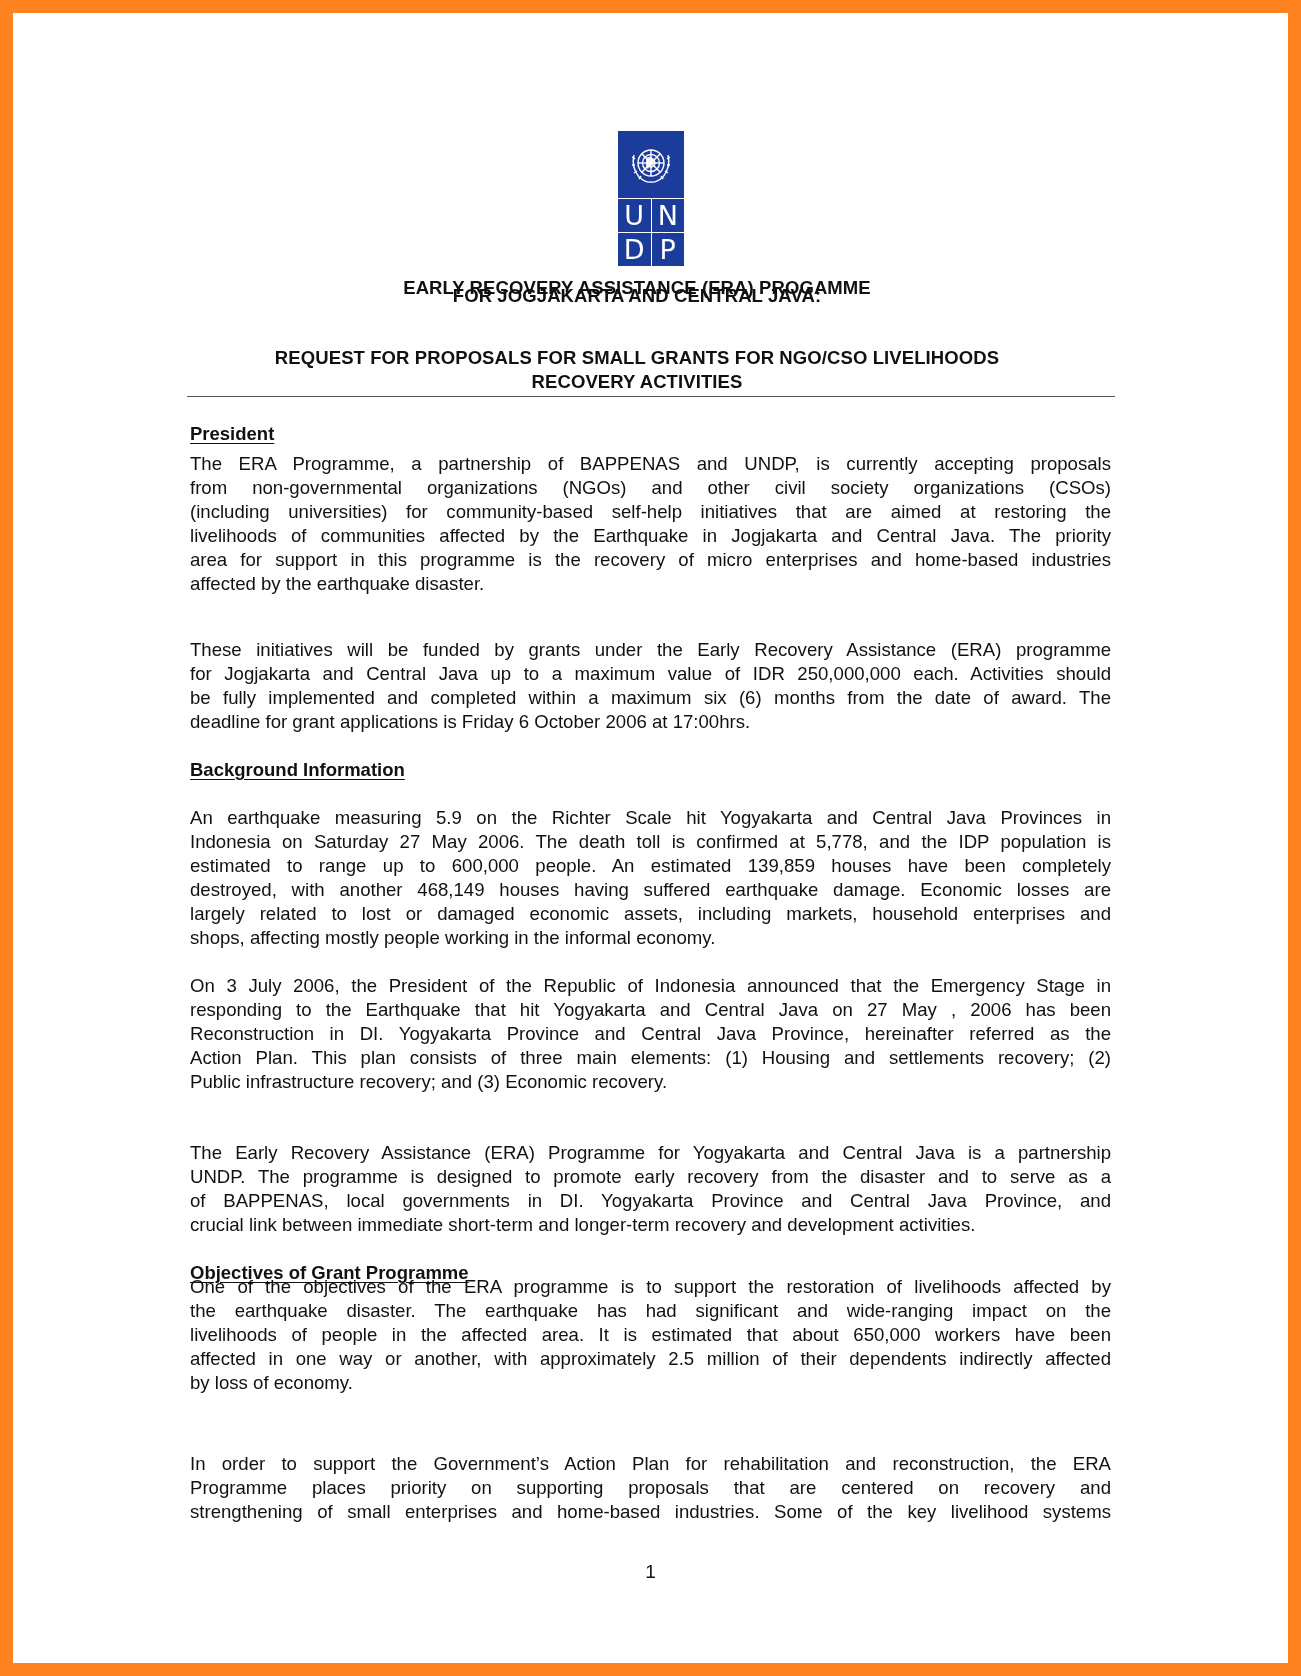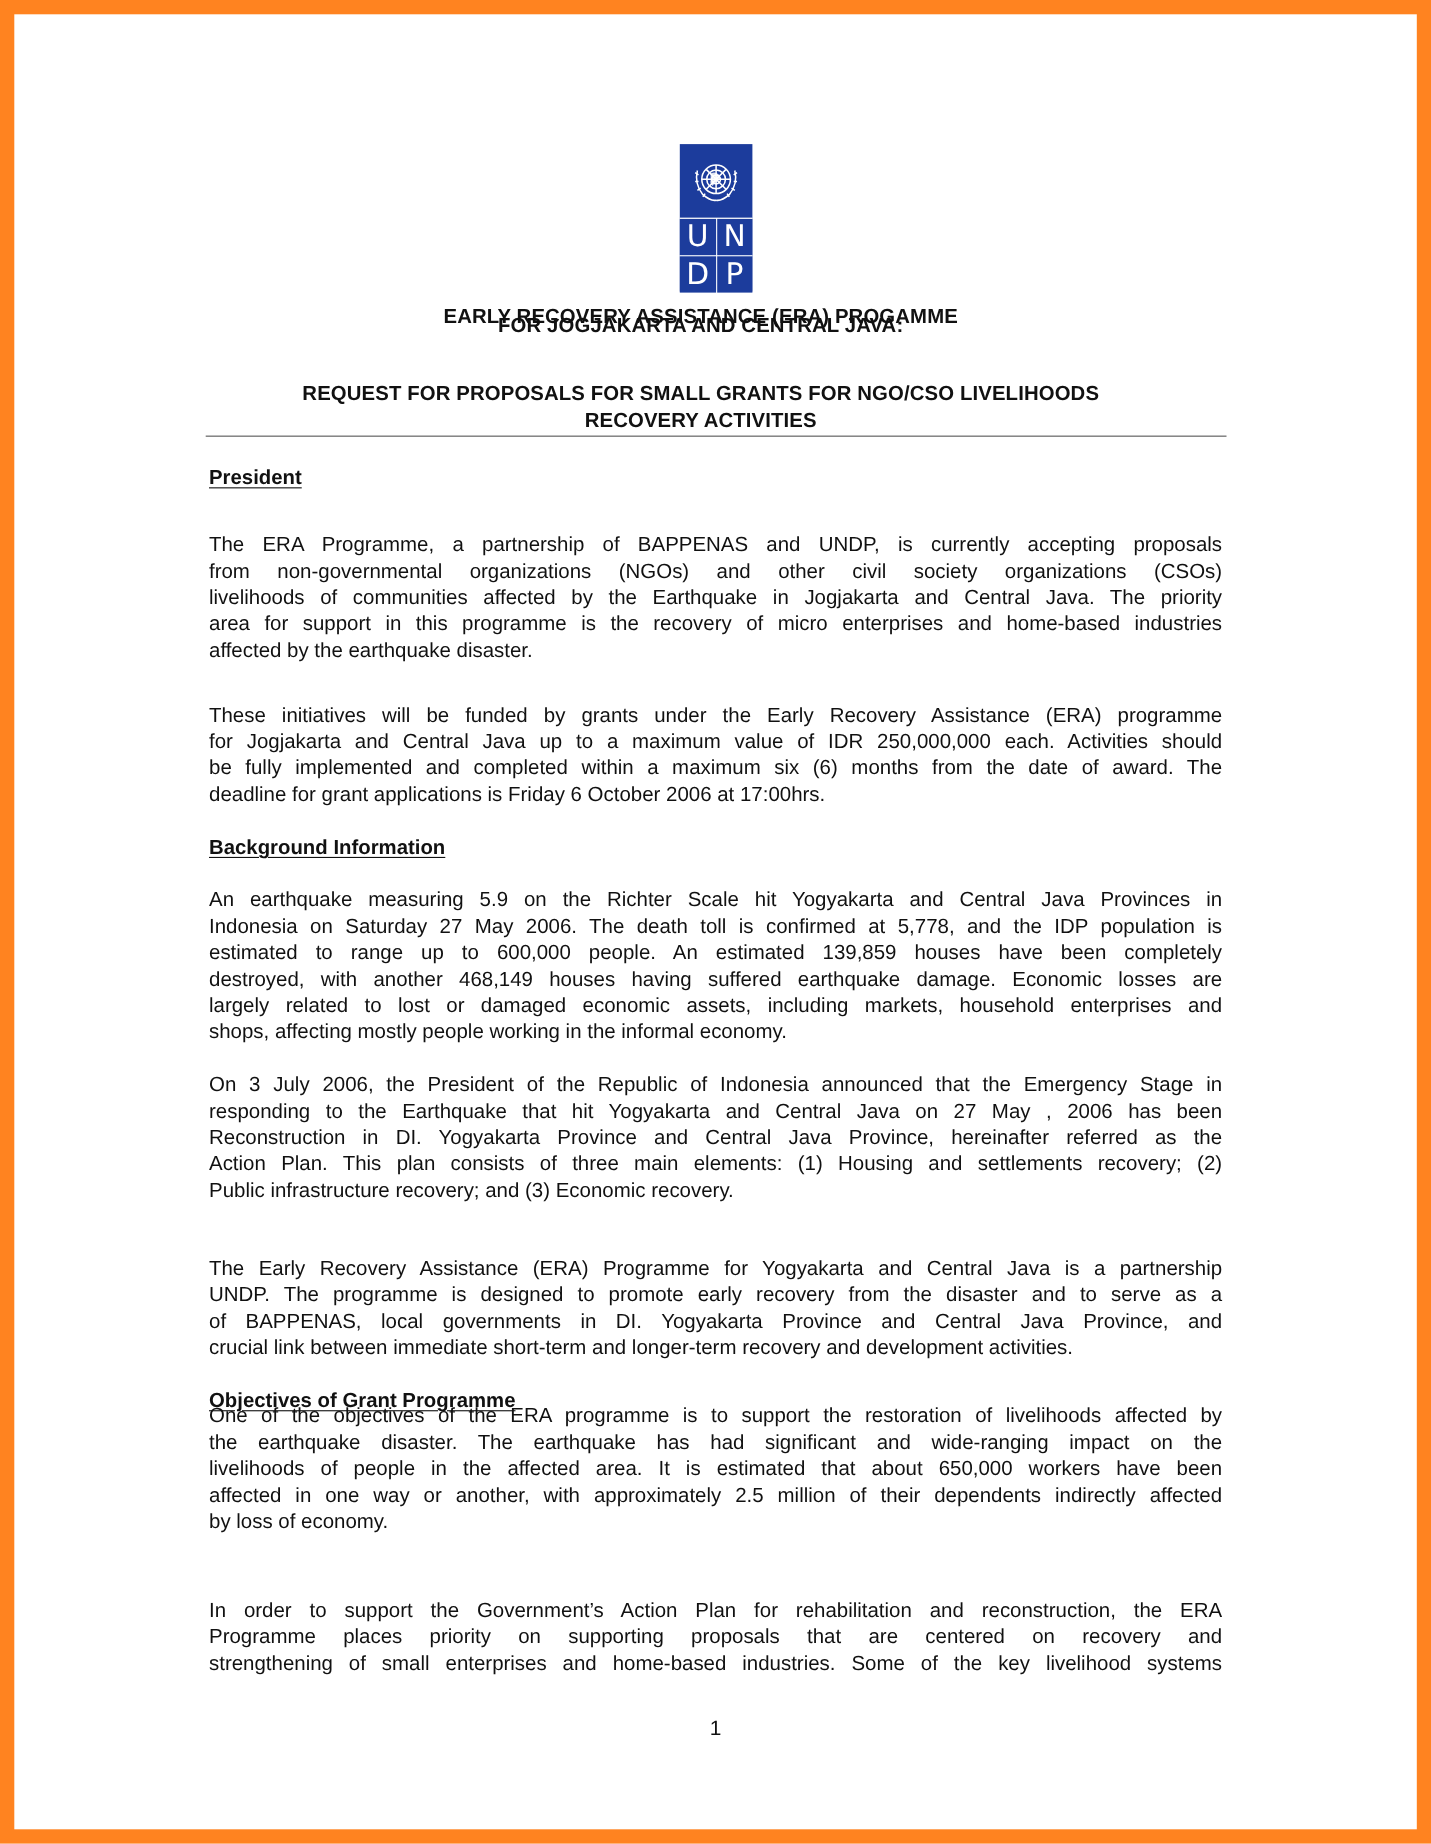--- a/index.html
+++ b/index.html
@@ -105,23 +105,24 @@
 
 <div class="title" style="top:276px">EARLY RECOVERY ASSISTANCE (ERA) PROGAMME</div>
 <div class="title" style="top:284px">FOR JOGJAKARTA AND CENTRAL JAVA:</div>
 <div class="title" style="top:346px">REQUEST FOR PROPOSALS FOR SMALL GRANTS FOR NGO/CSO LIVELIHOODS</div>
 <div class="title" style="top:370px">RECOVERY ACTIVITIES</div>
 
 <div class="rule"></div>
 
 <div class="heading" style="top:422px">President</div>
 
-<div class="para" style="top:483px">
+<div class="para" style="top:452px">
   <span class="line">The ERA Programme, a partnership of BAPPENAS and UNDP, is currently accepting proposals</span>
   <span class="line">from non-governmental organizations (NGOs) and other civil society organizations (CSOs)</span>
+  <span class="line">(including universities) for community-based self-help initiatives that are aimed at restoring  the</span>
   <span class="line">livelihoods of communities affected by the Earthquake in Jogjakarta and Central Java. The priority</span>
   <span class="line">area for support in this programme is the recovery of micro enterprises and home-based industries</span>
   <span class="line last">affected by the earthquake disaster.</span>
 </div>
 
 <div class="para" style="top:638px">
   <span class="line">These initiatives will be funded by grants under the Early Recovery Assistance (ERA) programme</span>
   <span class="line">for Jogjakarta and Central Java up to a maximum value of IDR 250,000,000 each.  Activities should</span>
   <span class="line">be fully implemented and completed within a maximum six (6) months from the date of award. The</span>
   <span class="line last">deadline for grant applications is Friday 6 October 2006 at 17:00hrs.</span>

